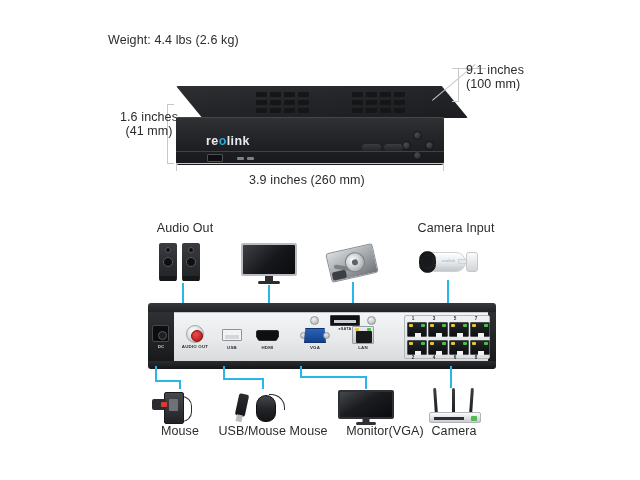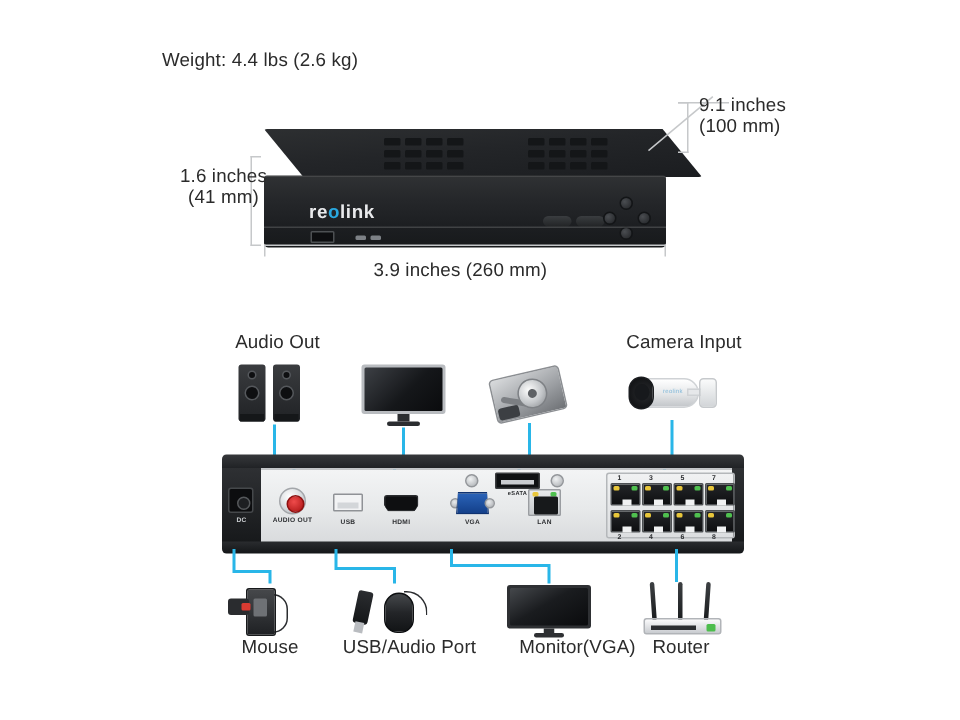--- a/index.html
+++ b/index.html
@@ -489,17 +489,17 @@
     <div class="ant" style="left:8px;  top:0;  height:26px; transform:rotate(-4deg);"></div>
     <div class="ant" style="left:26px; top:0;  height:26px;"></div>
     <div class="ant" style="left:44px; top:0;  height:26px; transform:rotate(4deg);"></div>
     <div class="router-body" style="left:3px; top:24px;">
       <div class="strip"></div>
       <div class="grn"></div>
     </div>
   </div>
 
   <div class="lbl c" id="lab-power">Mouse</div>
-  <div class="lbl c" id="lab-usb">USB/Audio Port</div>
+  <div class="lbl c" id="lab-usb">USB/Mouse Mouse</div>
   <div class="lbl c" id="lab-vga">Monitor(VGA)</div>
-  <div class="lbl c" id="lab-router">Router</div>
+  <div class="lbl c" id="lab-router">Camera</div>
 
 </div>
 
 </body></html>

